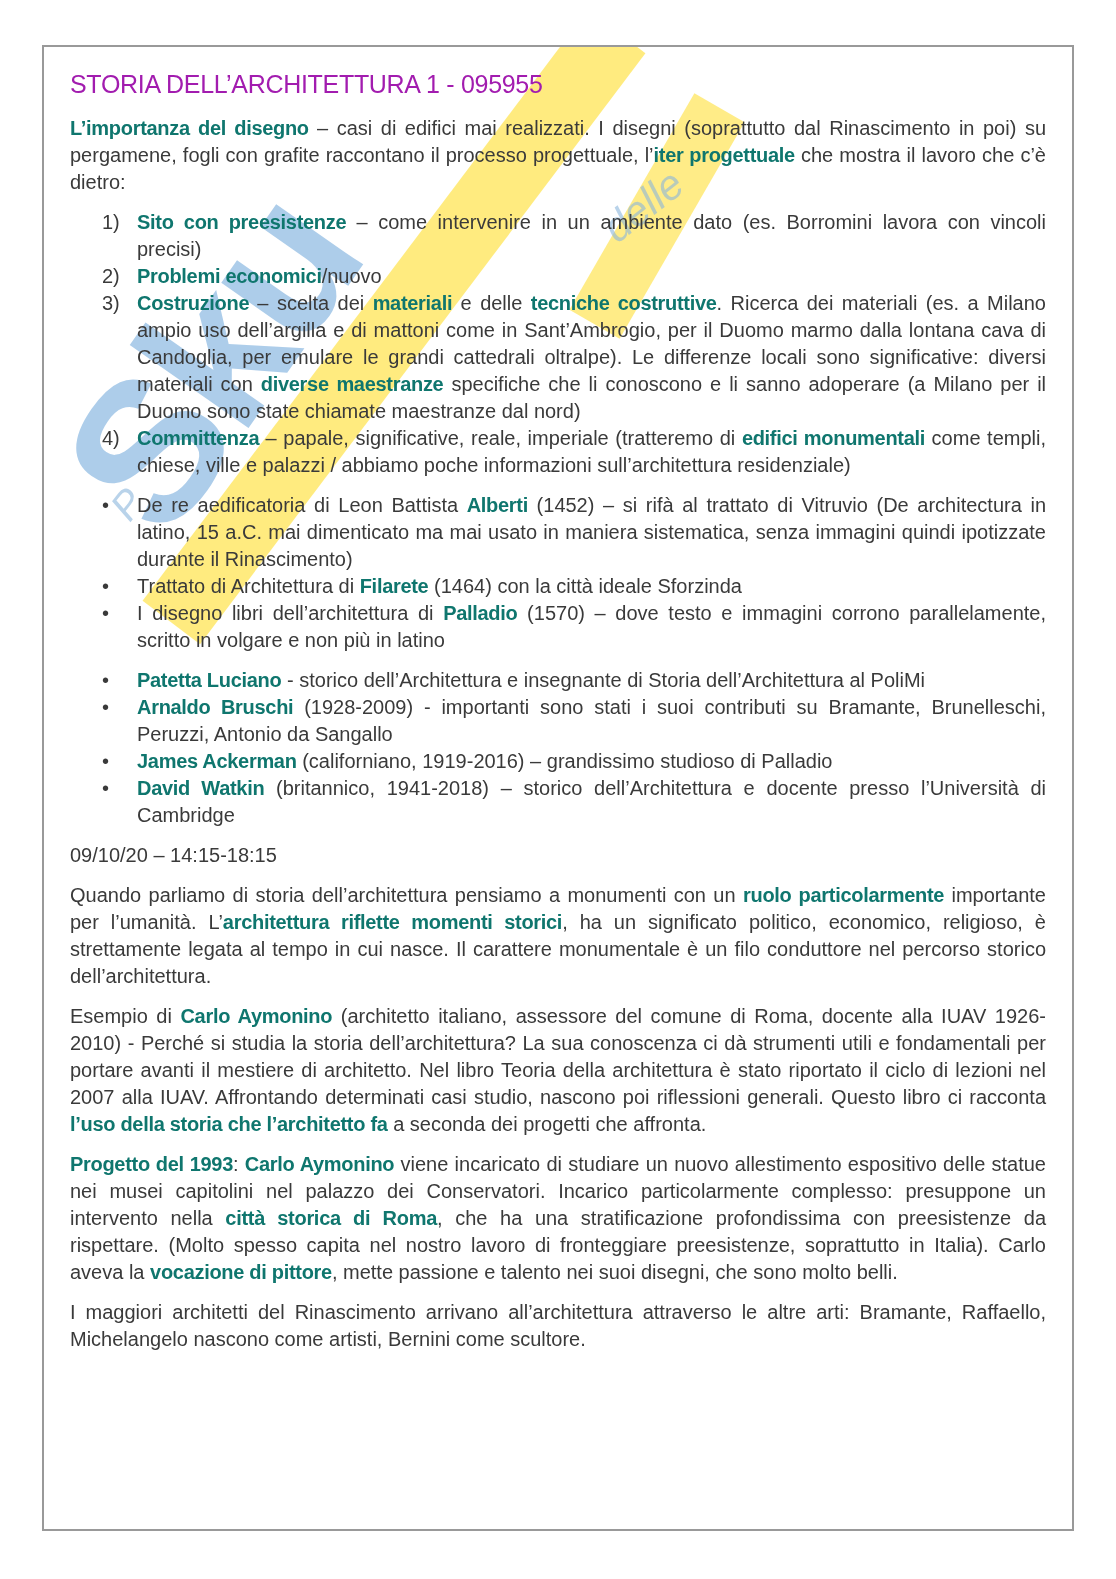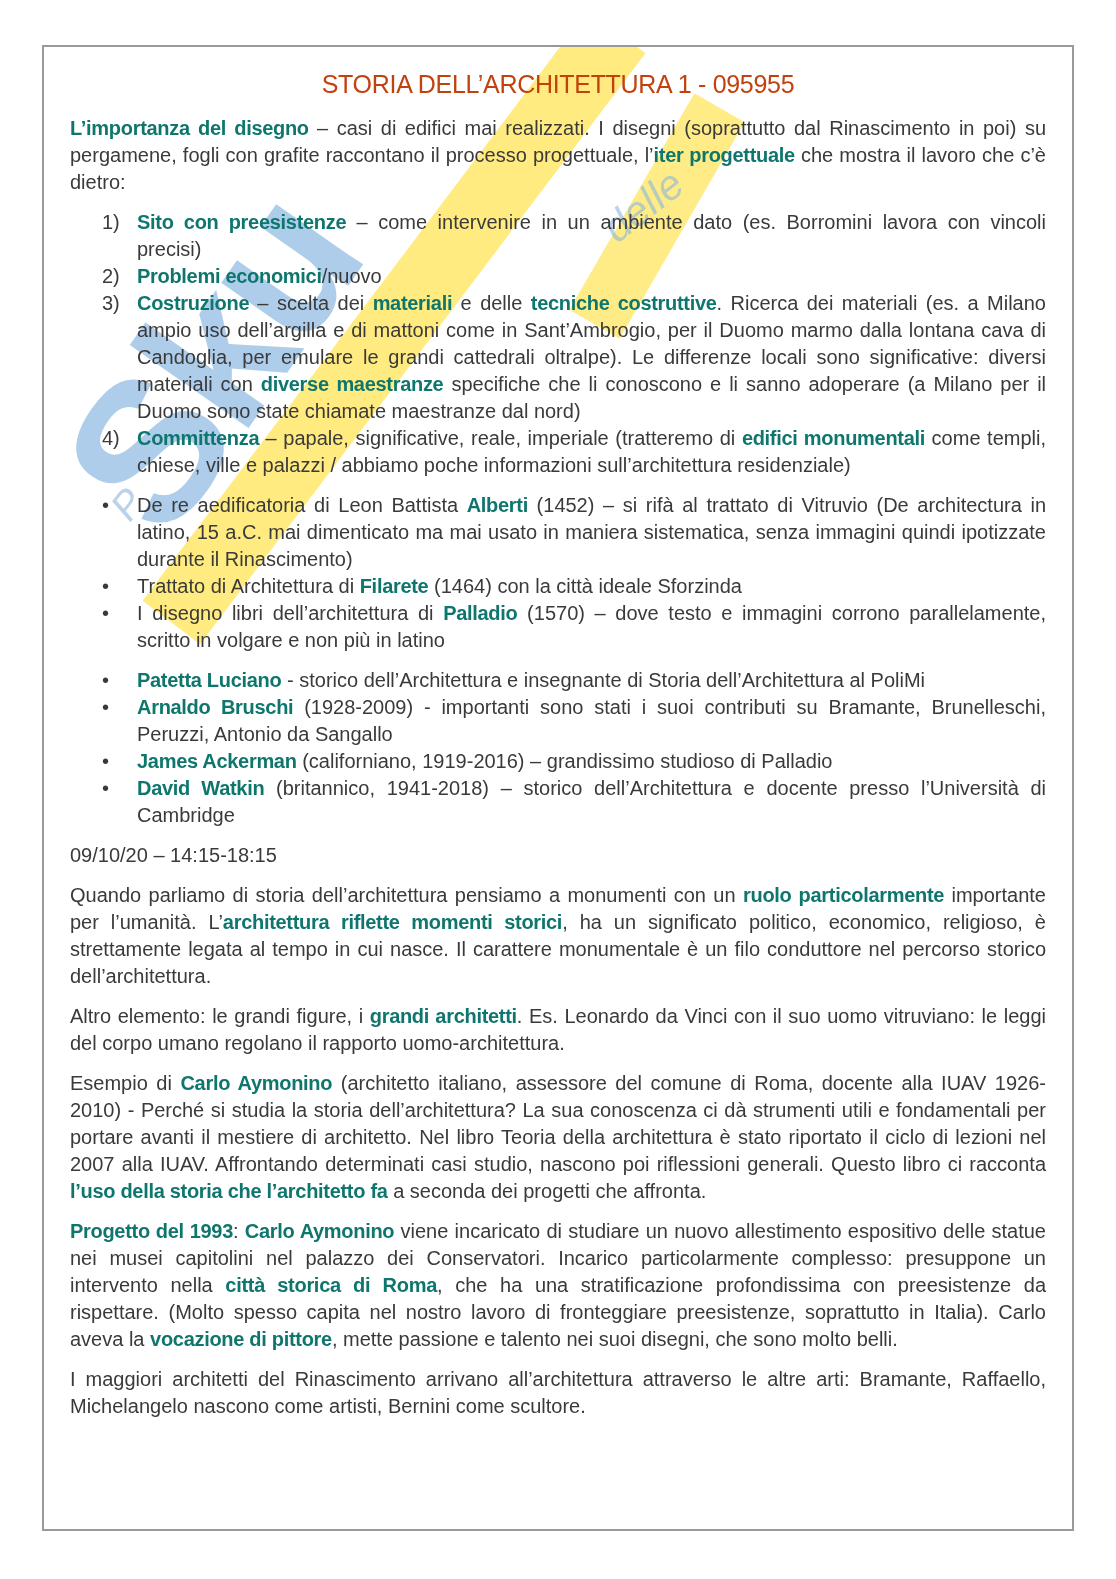--- a/index.html
+++ b/index.html
@@ -31,22 +31,22 @@
     font-style:italic;color:rgba(138,182,220,.6);white-space:nowrap;
   }
   .wm-script1{left:555px;top:135px;font-size:42px;transform:rotate(-38deg);}
   .wm-script2{left:70px;top:435px;font-size:40px;transform:rotate(-52deg);}
   
   .content{
     position:relative;z-index:2;padding:14px 26px 0 26px;
     font-size:20px;line-height:27px;text-align:justify;
   }
   h1{
-    font-size:25px;line-height:30px;font-weight:400;color:#c2410c;
-    text-align:center;margin:8px 0 16px 0;letter-spacing:-0.3px;
+    font-size:25px;line-height:30px;font-weight:400;color:#a21caf;
+    margin:8px 0 16px 0;letter-spacing:-0.3px;
   }
   p{margin:0 0 13px 0;}
   ol,ul{list-style:none;margin:0 0 13px 0;padding:0;}
   li{display:flex;}
   .marker{flex:0 0 35px;margin-left:32px;}
   .li-body{flex:1;text-align:justify;}
   .b{font-weight:700;color:#0f766e;letter-spacing:-0.3px;}
   .i{}
 </style>
 </head>
@@ -119,21 +119,20 @@
         <span class="marker">•</span>
         <span class="li-body"><span class="b">David Watkin</span><span> (britannico, 1941-2018) – storico dell’Architettura e docente presso l’Università di Cambridge</span></span>
       </li>
     </ul>
 
     <p><span>09/10/20 – 14:15-18:15</span></p>
 
 
     <p><span>Quando parliamo di storia dell’architettura pensiamo a monumenti con un </span><span class="b">ruolo particolarmente</span><span> importante per l’umanità. L’</span><span class="b">architettura riflette momenti storici</span><span>, ha un significato politico, economico, religioso, è strettamente legata al tempo in cui nasce. Il carattere monumentale è un filo conduttore nel percorso storico dell’architettura.</span></p>
 
-    <p><span>Altro elemento: le grandi figure, i </span><span class="b">grandi architetti</span><span>. Es. Leonardo da Vinci con il suo uomo vitruviano: le leggi del corpo umano regolano il rapporto uomo-architettura.</span></p>
 
     <p><span>Esempio di </span><span class="b">Carlo Aymonino</span><span> (architetto italiano, assessore del comune di Roma, docente alla IUAV 1926-2010) - Perché si studia la storia dell’architettura? La sua conoscenza ci dà strumenti utili e fondamentali per portare avanti il mestiere di architetto. Nel libro </span><span class="i">Teoria della architettura</span><span> è stato riportato il ciclo di lezioni nel 2007 alla IUAV. Affrontando determinati casi studio, nascono poi riflessioni generali. Questo libro ci racconta </span><span class="b">l’uso della storia che l’architetto fa</span><span> a seconda dei progetti che affronta.</span></p>
 
     <p><span class="b">Progetto del 1993</span><span>: </span><span class="b">Carlo Aymonino</span><span> viene incaricato di studiare un nuovo allestimento espositivo delle statue nei musei capitolini nel palazzo dei Conservatori. Incarico particolarmente complesso: presuppone un intervento nella </span><span class="b">città storica di Roma</span><span>, che ha una stratificazione profondissima con preesistenze da rispettare. (Molto spesso capita nel nostro lavoro di fronteggiare preesistenze, soprattutto in Italia). Carlo aveva la </span><span class="b">vocazione di pittore</span><span>, mette passione e talento nei suoi disegni, che sono molto belli.</span></p>
 
     <p><span>I maggiori architetti del Rinascimento arrivano all’architettura attraverso le altre arti: Bramante, Raffaello, Michelangelo nascono come artisti, Bernini come scultore.</span></p>
 
   </div>
 </div>
 

